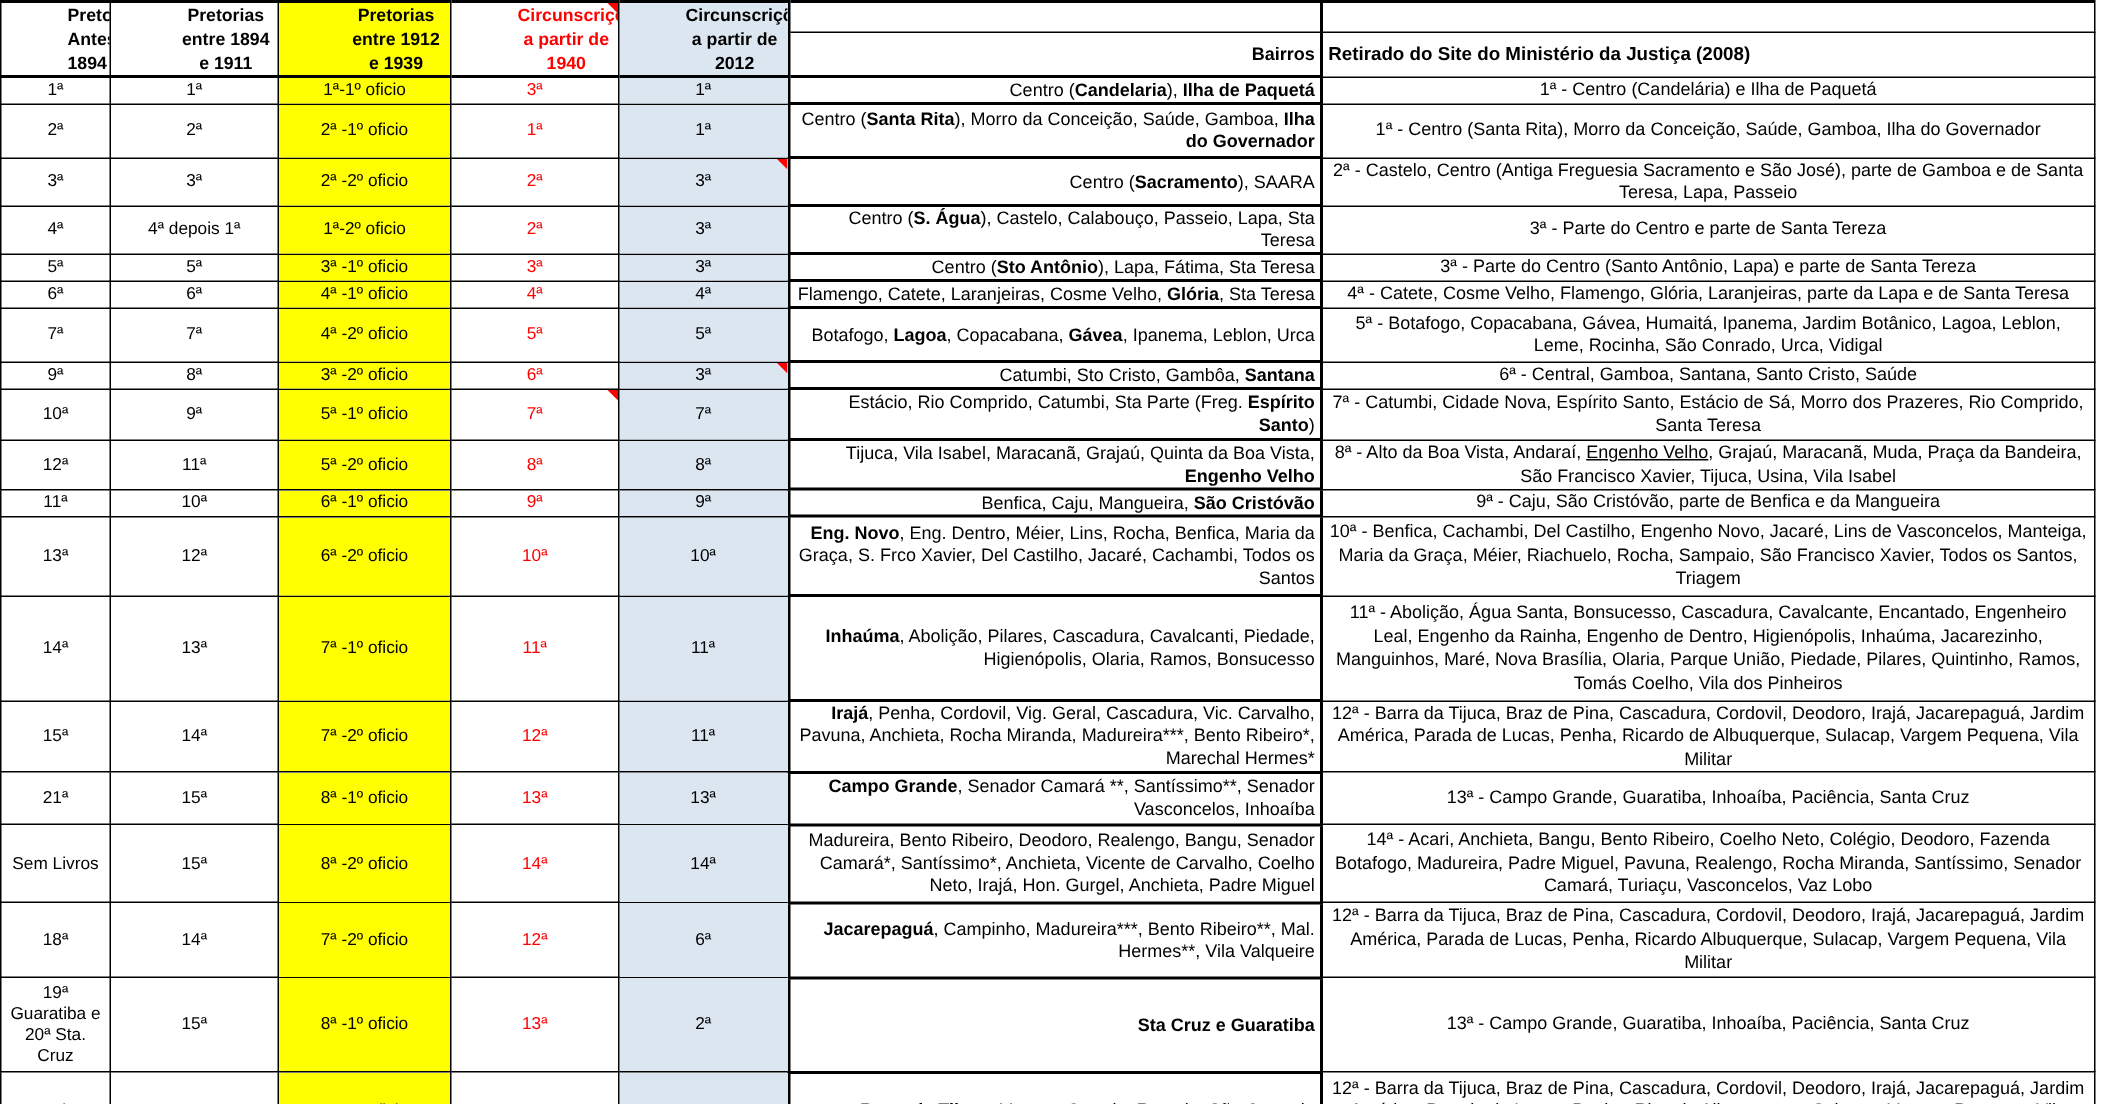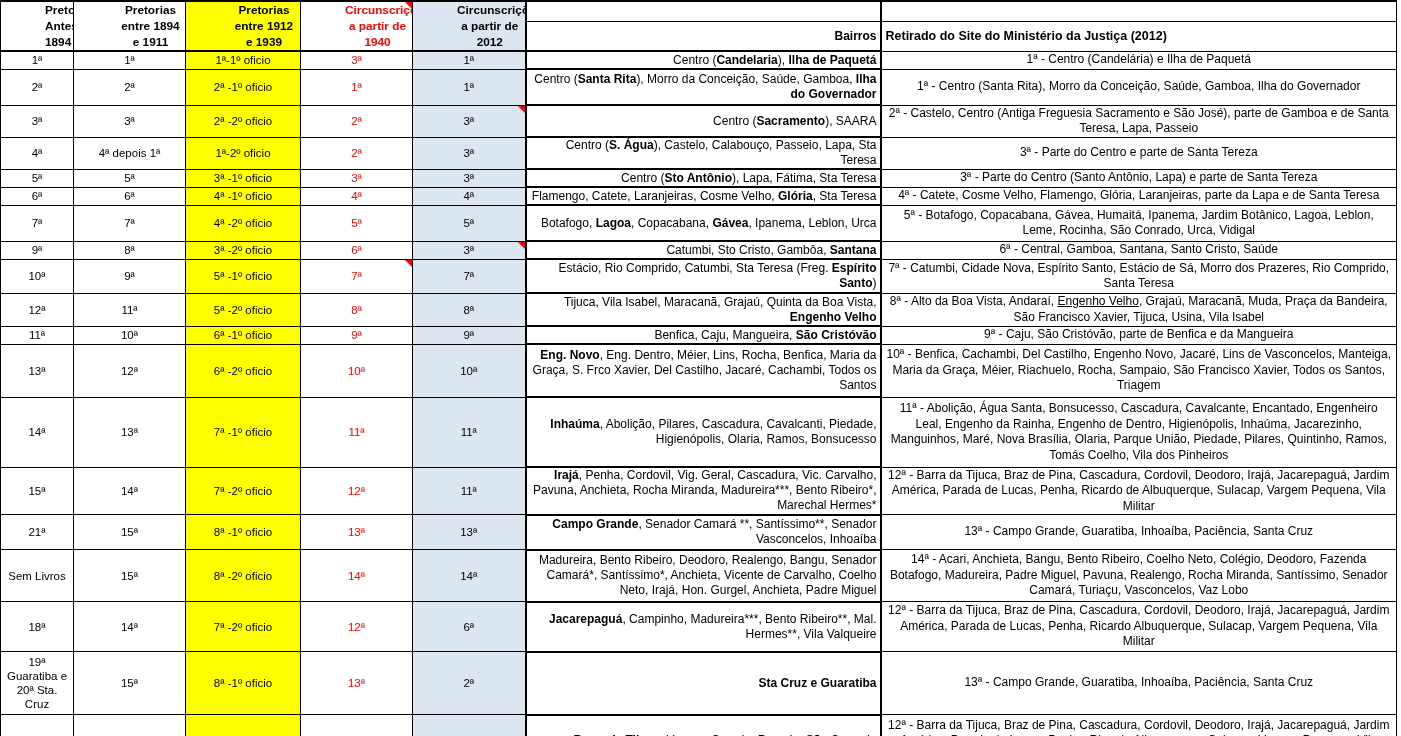--- a/index.html
+++ b/index.html
@@ -60,21 +60,21 @@
         </th>
         <th rowspan="2" class="blue">
           <span class="hline">Circunscrições</span>
           <span class="hline">a partir de 2012</span>
         </th>
         <th class="c6 c6top"></th>
         <th class="c7top"></th>
       </tr>
       <tr style="height:21px">
         <th class="c6 c6hdr">Bairros</th>
-        <th class="c7hdr">Retirado do Site do Ministério da Justiça (2012)</th>
+        <th class="c7hdr">Retirado do Site do Ministério da Justiça (2008)</th>
       </tr>
     </thead>
     <tbody id="tbody">
         <tr style="height: 18px;">
           <td class="num"><span>1ª</span></td>
           <td class="num"><span>1ª</span></td>
           <td class="num yellow"><span>1ª-1º oficio</span></td>
           <td class="num redtxt"><span>3ª</span></td>
           <td class="num blue"><span>1ª</span></td>
           <td class="c6"><span>Centro (</span><span class="b">Candelaria</span><span>), </span><span class="b">Ilha de Paquetá</span></td>
@@ -142,21 +142,21 @@
           <td class="num blue"><span>3ª</span><span class="note-tri"></span></td>
           <td class="c6"><span>Catumbi, Sto Cristo, Gambôa, </span><span class="b">Santana</span></td>
           <td class="c7"><span>6ª - Central, Gamboa, Santana, Santo Cristo, Saúde</span></td>
         </tr>
         <tr style="height: 34px;">
           <td class="num"><span>10ª</span></td>
           <td class="num"><span>9ª</span></td>
           <td class="num yellow"><span>5ª -1º oficio</span></td>
           <td class="num redtxt"><span>7ª</span><span class="note-tri"></span></td>
           <td class="num blue"><span>7ª</span></td>
-          <td class="c6"><span>Estácio, Rio Comprido, Catumbi, Sta Teresa (Freg. </span><span class="b">Espírito Santo</span><span>)</span></td>
+          <td class="c6"><span>Estácio, Rio Comprido, Catumbi, Sta Parte (Freg. </span><span class="b">Espírito Santo</span><span>)</span></td>
           <td class="c7"><span>7ª - Catumbi, Cidade Nova, Espírito Santo, Estácio de Sá, Morro dos Prazeres, Rio Comprido, Santa Teresa</span></td>
         </tr>
         <tr style="height: 33px;">
           <td class="num"><span>12ª</span></td>
           <td class="num"><span>11ª</span></td>
           <td class="num yellow"><span>5ª -2º oficio</span></td>
           <td class="num redtxt"><span>8ª</span></td>
           <td class="num blue"><span>8ª</span></td>
           <td class="c6"><span>Tijuca, Vila Isabel, Maracanã, Grajaú, Quinta da Boa Vista, </span><span class="b">Engenho Velho</span></td>
           <td class="c7"><span>8ª - Alto da Boa Vista, Andaraí, </span><span class="u">Engenho Velho</span><span>, Grajaú, Maracanã, Muda, Praça da Bandeira, São Francisco Xavier, Tijuca, Usina, Vila Isabel</span></td>

